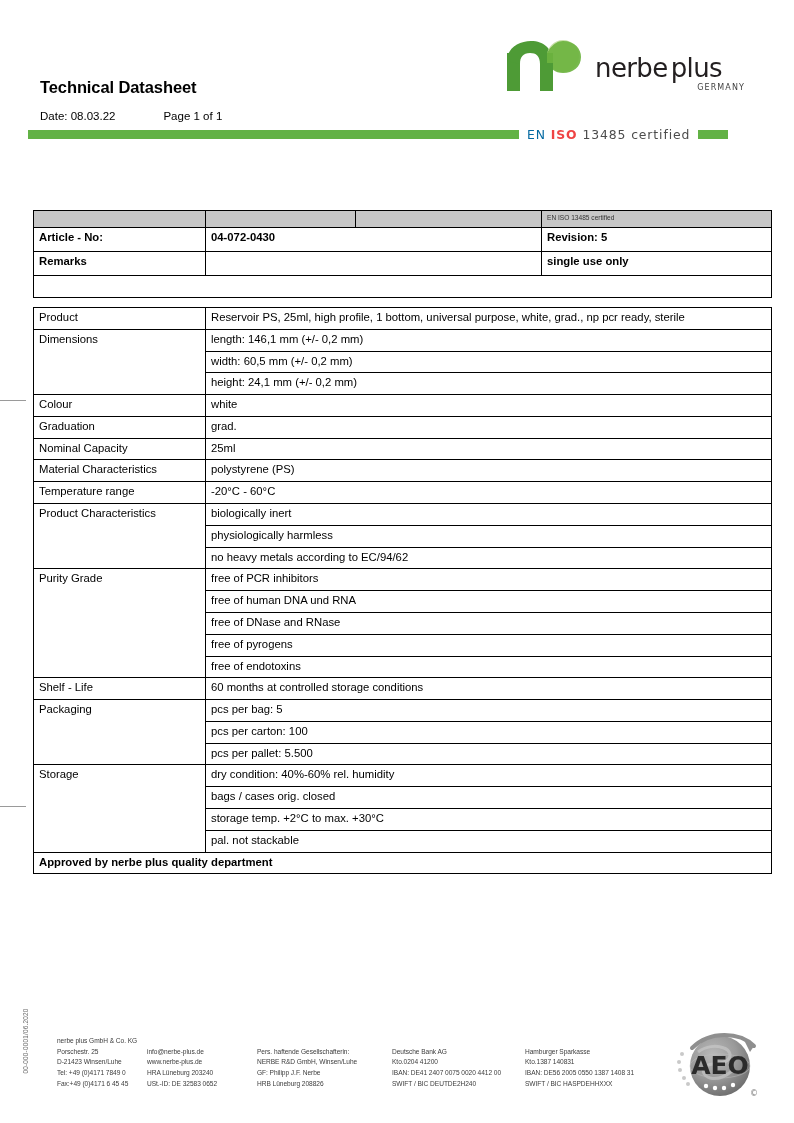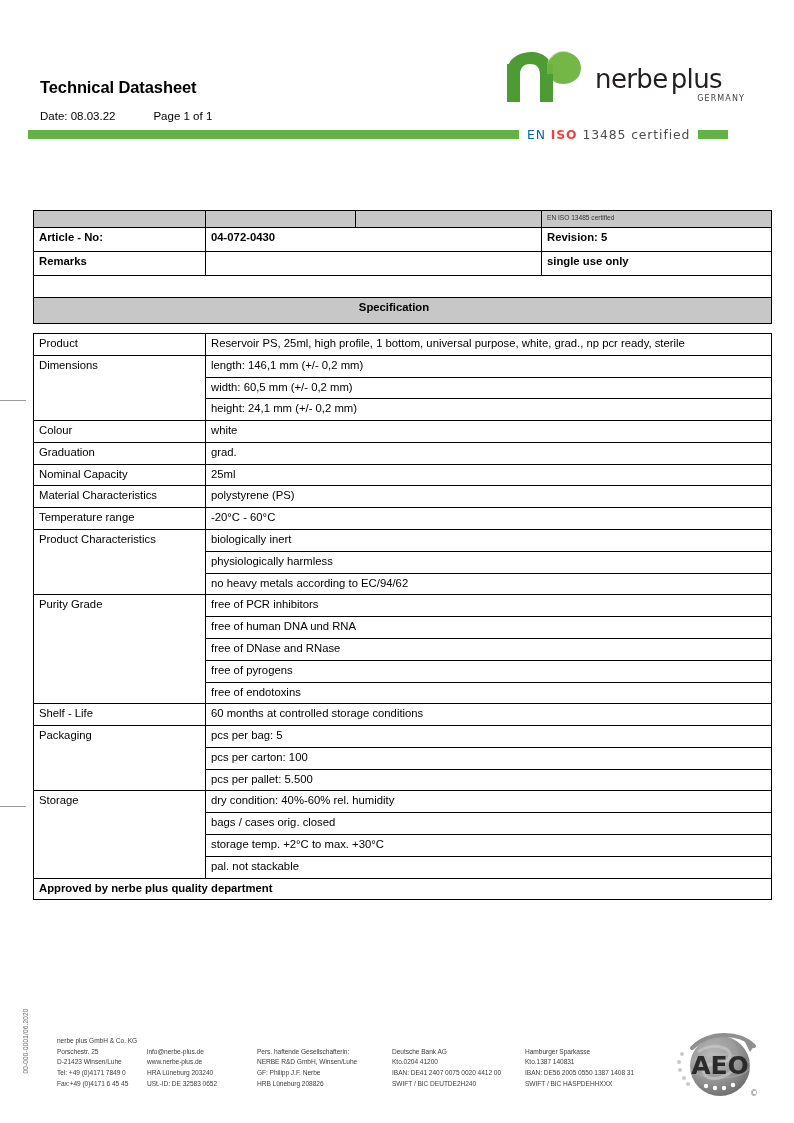--- a/index.html
+++ b/index.html
@@ -67,28 +67,28 @@
   .subline {
     position: absolute;
     left: 40px;
     top: 110px;
     font-size: 11.5px;
     white-space: nowrap;
   }
   .subline .date-label { }
   .subline .page-label {
     display: inline-block;
-    margin-left: 38px;
+    margin-left: 48px;
   }
 
   
   .logo-wrap {
     position: absolute;
     left: 505px;
-    top: 50px;
+    top: 39px;
     width: 240px;
     height: 62px;
   }
   .logo-mark {
     position: absolute;
     left: 0;
     top: 0;
   }
   .logo-word {
     position: absolute;
@@ -332,23 +332,20 @@
           <td class="bold" colspan="2">04-072-0430</td>
           <td class="bold">Revision: 5</td>
         </tr>
         <tr>
           <td class="bold">Remarks</td>
           <td colspan="2"></td>
           <td class="bold">single use only</td>
         </tr>
         <tr class="spacer-row">
           <td colspan="4"></td>
-        </tr>
-        <tr class="spec-row">
-          <td colspan="4">Specification</td>
         </tr>
       </tbody>
     </table>
 
     <div class="gap"></div>
 
     <table class="grid spec-table">
       <colgroup>
         <col style="width:172px">
         <col style="width:566px">

